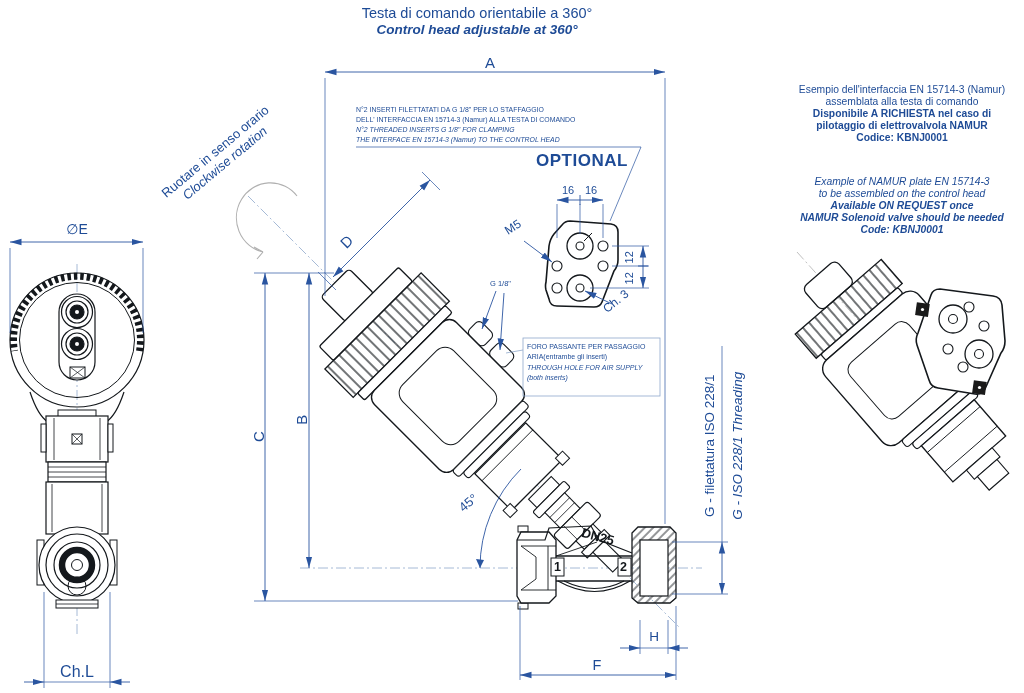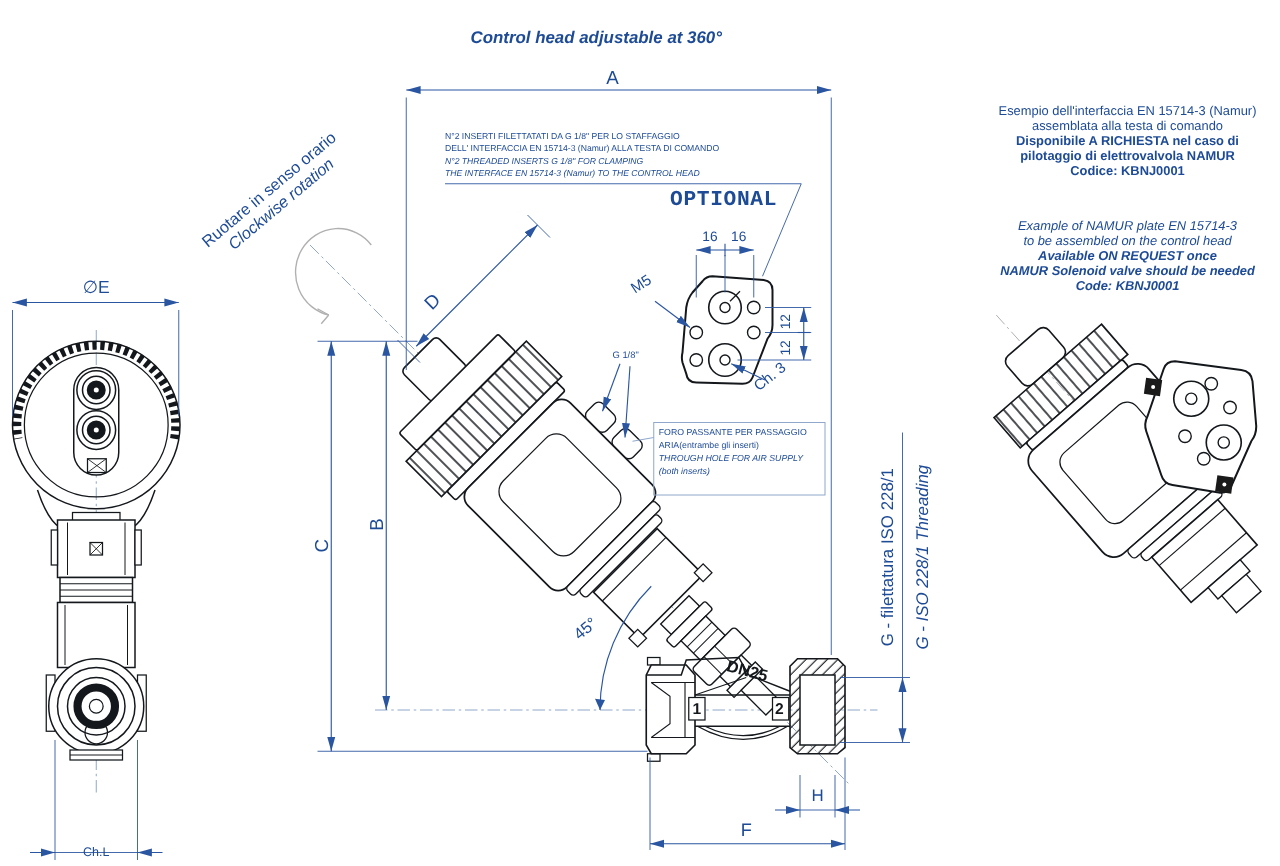--- a/index.html
+++ b/index.html
@@ -248,32 +248,33 @@
     <circle cx="963" cy="367" r="5" stroke-width="1.1"></circle>
     <g fill="#1a1a1a" stroke="none">
       <rect x="916" y="303" width="13" height="13" transform="rotate(8 922 309)"></rect>
       <rect x="973" y="381" width="13" height="13" transform="rotate(8 979 387)"></rect>
       <circle cx="922.5" cy="309.5" r="1.6" fill="#fff"></circle>
       <circle cx="979.5" cy="387.5" r="1.6" fill="#fff"></circle>
     </g>
   </g>
 </svg>
 
+<div class="t c" style="left:277px;top:5px;width:400px;font-size:14.5px;">Testa di comando orientabile a 360°</div>
 <div class="t c i" style="left:277px;top:22px;width:400px;font-size:13.5px;font-weight:bold;">Control head adjustable at 360°</div>
 
 <div class="t c" style="left:482px;top:54px;width:16px;font-size:15px;">A</div>
 
 <div class="t" style="left:356px;top:105px;font-size:6.9px;line-height:10px;">
   <div>N°2 INSERTI FILETTATATI DA G 1/8"  PER LO STAFFAGGIO</div>
   <div>DELL' INTERFACCIA EN 15714-3 (Namur)  ALLA TESTA DI COMANDO</div>
   <div class="i">N°2 THREADED INSERTS G 1/8" FOR CLAMPING</div>
   <div class="i">THE INTERFACE EN 15714-3 (Namur) TO THE CONTROL HEAD</div>
 </div>
 
-<div class="t b" style="left:536px;top:151px;font-size:17px;letter-spacing:0.5px;font-family:Liberation Mono, monospace;">OPTIONAL</div>
+<div class="t b" style="left:536px;top:151px;font-size:17px;letter-spacing:0.5px;">OPTIONAL</div>
 
 <div class="t c" style="left:561px;top:184px;width:14px;font-size:11px;">16</div>
 <div class="t c" style="left:584px;top:184px;width:14px;font-size:11px;">16</div>
 <div class="t c" style="left:622px;top:251px;width:14px;font-size:11px;transform:rotate(-90deg);">12</div>
 <div class="t c" style="left:622px;top:272px;width:14px;font-size:11px;transform:rotate(-90deg);">12</div>
 <div class="t" style="left:505px;top:221px;font-size:12px;transform:rotate(-33deg);">M5</div>
 <div class="t" style="left:602px;top:295px;font-size:12px;transform:rotate(-38deg);">Ch. 3</div>
 <div class="t" style="left:490px;top:280px;font-size:7.5px;">G 1/8"</div>
 
 <div class="t" style="left:527px;top:342px;font-size:7px;line-height:10.4px;">
@@ -297,21 +298,21 @@
 
 <div class="t c" style="left:627px;top:438px;width:166px;font-size:13.5px;transform:rotate(-90deg);">G - filettatura ISO 228/1</div>
 <div class="t c i" style="left:655px;top:438px;width:166px;font-size:13.5px;transform:rotate(-90deg);">G - ISO 228/1 Threading</div>
 
 <div class="t c" style="left:118px;top:143px;width:205px;font-size:13px;transform:rotate(-40deg);">
   <div>Ruotare in senso orario</div>
   <div class="i">Clockwise rotation</div>
 </div>
 
 <div class="t c" style="left:57px;top:221px;width:40px;font-size:14px;">∅E</div>
-<div class="t c" style="left:52px;top:677px;width:50px;font-size:10px;">Ch.L</div>
+<div class="t c" style="left:52px;top:663px;width:50px;font-size:16px;">Ch.L</div>
 
 <div class="t c" style="left:768px;top:84px;width:268px;font-size:10.3px;line-height:12px;">
   <div>Esempio dell'interfaccia EN 15714-3 (Namur)</div>
   <div>assemblata alla testa di comando</div>
   <div class="b">Disponibile A RICHIESTA nel caso di</div>
   <div class="b">pilotaggio di elettrovalvola NAMUR</div>
   <div class="b">Codice: KBNJ0001</div>
 </div>
 <div class="t c i" style="left:768px;top:176px;width:268px;font-size:10.3px;line-height:12px;">
   <div>Example of NAMUR plate EN 15714-3</div>

